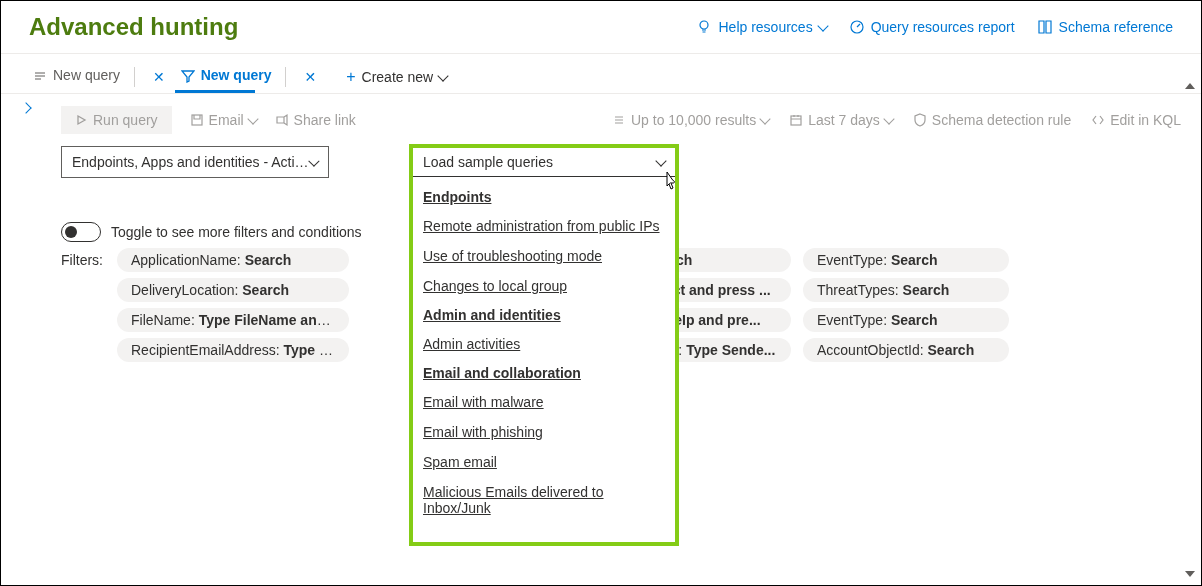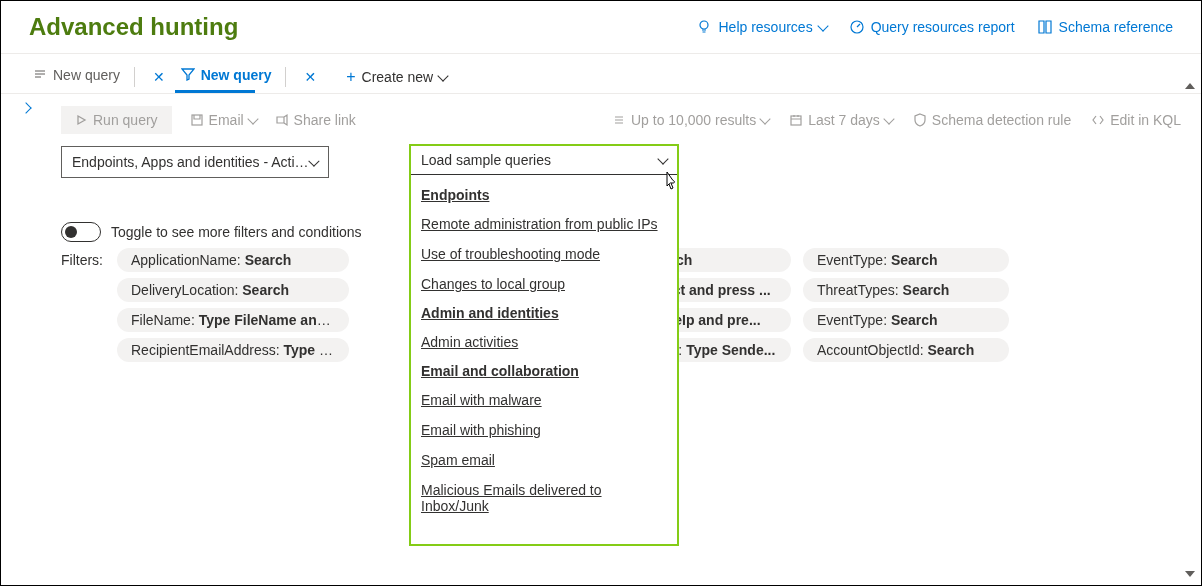--- a/index.html
+++ b/index.html
@@ -43,21 +43,21 @@
   .tabs-row {
     display: flex;
     align-items: center;
     gap: 4px;
     padding: 6px 28px 0 28px;
     border-bottom: 1px solid #edebe9;
     height: 40px;
   }
   .tab {
     display: flex;
-    align-items: flex-start;
+    align-items: flex-end;
     gap: 6px;
     padding: 6px 4px 10px 4px;
     color: #605e5c;
     cursor: pointer;
     position: relative;
   }
   .tab.active {
     color: #0078d4;
     font-weight: 600;
   }
@@ -197,21 +197,21 @@
   .col1 { width: 232px; }
   .col3 { width: 206px; }
   .col4 { width: 206px; }
   .dropdown {
     position: absolute;
     left: 358px;
     top: 50px;
     width: 270px;
     height: 402px;
     background: #fff;
-    border: 2px solid #84cc16;
+    border: 4px solid #84cc16;
     z-index: 10;
     overflow: hidden;
   }
   .dd-trigger {
     border-bottom: 1px solid #323130;
     padding: 6px 10px;
     display: flex;
     justify-content: space-between;
     align-items: center;
   }

